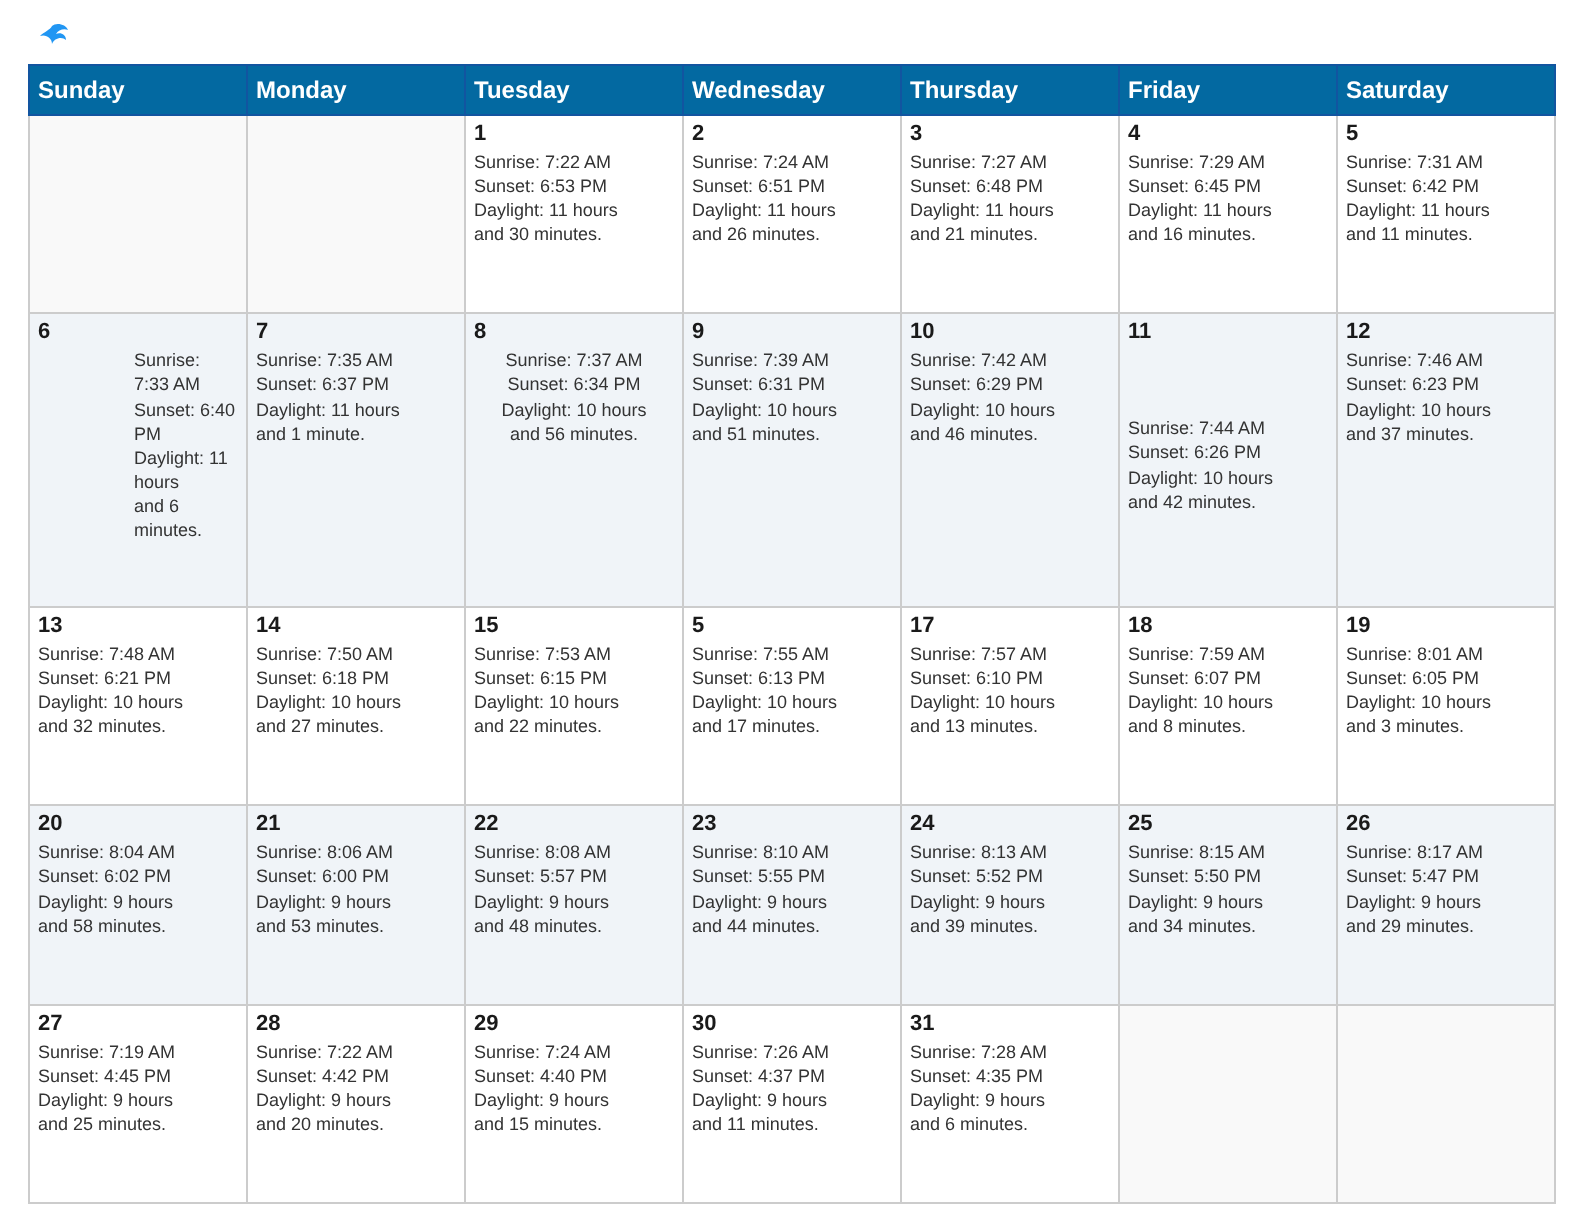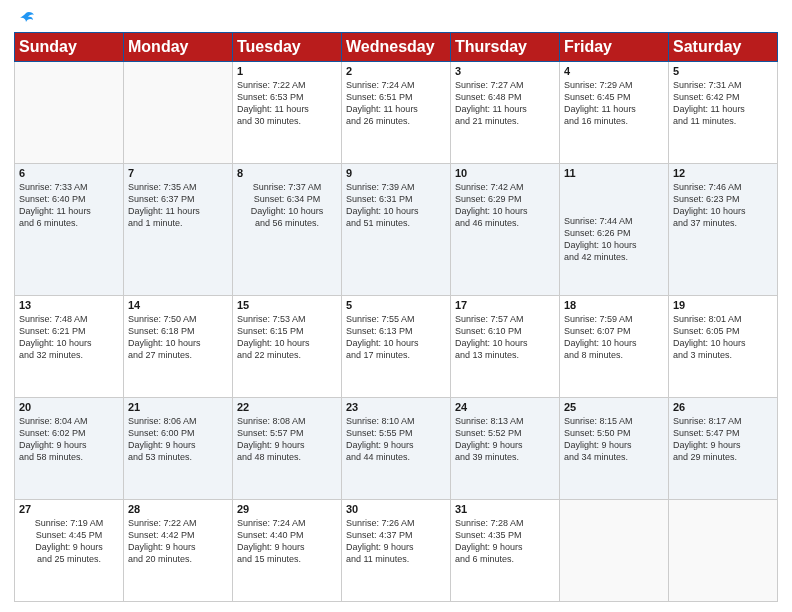--- a/index.html
+++ b/index.html
@@ -41,23 +41,23 @@
       color: #444;
     }
     .calendar {
       flex: 1;
       border: 1px solid #ccc;
       border-collapse: collapse;
       width: 100%;
       table-layout: fixed;
     }
     .calendar th {
-      background-color: #b91c1c;
+      background-color: #0369a1;
       color: #fff;
-      font-size: 16px;
+      font-size: 12px;
       font-weight: bold;
       padding: 5px 4px;
       text-align: left;
       border: 1px solid #1255a0;
     }
     .calendar td {
       border: 1px solid #ccc;
       vertical-align: top;
       padding: 3px 4px;
       font-size: 9.5px;
@@ -156,21 +156,21 @@
             <span class="day-number">5</span>
             <div class="day-info" style="white-space: pre-line;">Sunrise: 7:31 AM
 Sunset: 6:42 PM
 Daylight: 11 hours
 and 11 minutes.</div>
           </td>
         </tr>
         <tr class="row-shade">
           <td>
             <span class="day-number">6</span>
-            <div class="day-info" style="white-space: pre-line;">Sunrise: 7:33 AM
+            <div class="day-info" style="white-space: pre-line; margin-left: 48px;">Sunrise: 7:33 AM
 Sunset: 6:40 PM
 Daylight: 11 hours
 and 6 minutes.</div>
           </td>
           <td>
             <span class="day-number">7</span>
             <div class="day-info" style="white-space: pre-line;">Sunrise: 7:35 AM
 Sunset: 6:37 PM
 Daylight: 11 hours
 and 1 minute.</div>
@@ -309,21 +309,21 @@
             <span class="day-number">26</span>
             <div class="day-info" style="white-space: pre-line;">Sunrise: 8:17 AM
 Sunset: 5:47 PM
 Daylight: 9 hours
 and 29 minutes.</div>
           </td>
         </tr>
         <tr>
           <td>
             <span class="day-number">27</span>
-            <div class="day-info" style="white-space: pre-line; text-align: center;">Sunrise: 7:19 AM
+            <div class="day-info" style="white-space: pre-line;">Sunrise: 7:19 AM
 Sunset: 4:45 PM
 Daylight: 9 hours
 and 25 minutes.</div>
           </td>
           <td>
             <span class="day-number">28</span>
             <div class="day-info" style="white-space: pre-line;">Sunrise: 7:22 AM
 Sunset: 4:42 PM
 Daylight: 9 hours
 and 20 minutes.</div>

